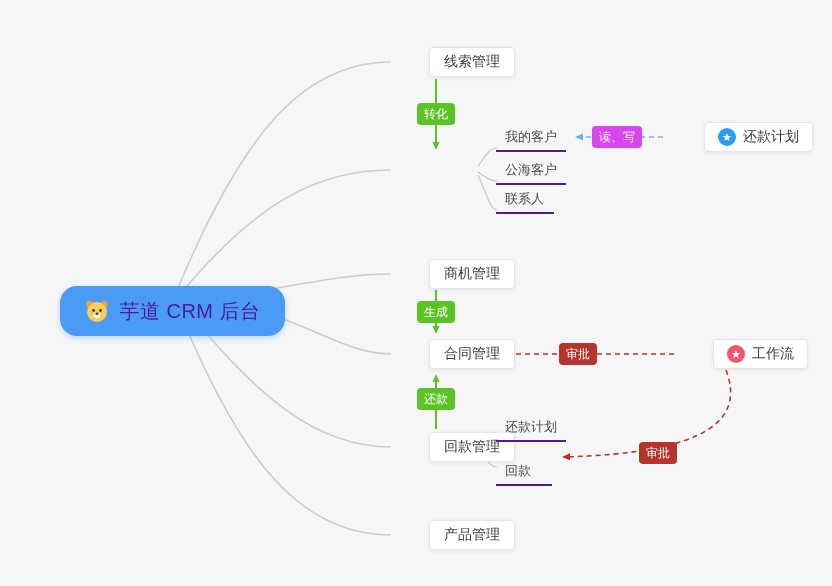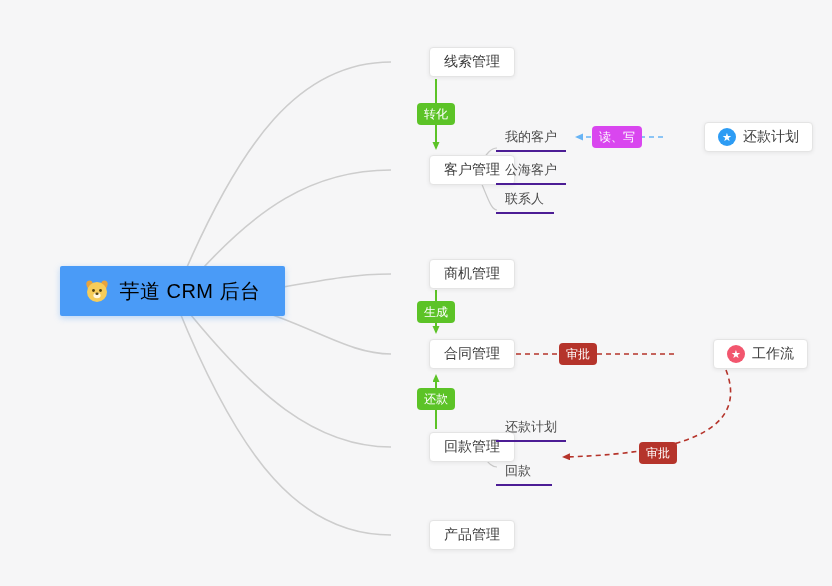--- a/index.html
+++ b/index.html
@@ -3,23 +3,23 @@
 <meta charset="utf-8">
 <style>
   html,body{margin:0;padding:0;}
   body{font-family:"Liberation Sans","DejaVu Sans",sans-serif;background:#f6f6f7;}
   .canvas{position:relative;width:832px;height:586px;background:#f6f6f7;overflow:hidden;}
   .wires{position:absolute;left:0;top:0;z-index:1;}
   .card{position:absolute;z-index:2;background:#fff;border:1px solid #e4e4e4;border-radius:4px;
         box-shadow:0 1px 4px rgba(0,0,0,.07);display:flex;align-items:center;justify-content:center;
         font-size:14px;color:#3c3c3c;width:86px;height:30px;box-sizing:border-box;white-space:nowrap;margin-left:37px;}
   .side-card{width:auto;padding:0 13px;gap:7px;}
-  .root-node{position:absolute;left:60px;top:266px;width:225px;height:50px;z-index:2;
-        background:#4a9bf7;border-radius:2px;display:flex;align-items:center;justify-content:center;
-        gap:9px;color:#000000;font-size:20px;font-weight:500;letter-spacing:.5px;
+  .root-node{position:absolute;left:60px;top:286px;width:225px;height:50px;z-index:2;
+        background:#4a9bf7;border-radius:17px;display:flex;align-items:center;justify-content:center;
+        gap:9px;color:#4c1d95;font-size:20px;font-weight:500;letter-spacing:.5px;
         box-shadow:0 2px 6px rgba(74,155,247,.35);white-space:nowrap;}
   .tag{position:absolute;z-index:3;color:#fff;font-size:12px;line-height:12px;padding:5px 7px;
         border-radius:4px;transform:translateX(-50%);white-space:nowrap;}
   .tag-green{background:#5cc327;}
   .tag-red{background:#b5342b;}
   .tag-blue{background:#d946ef;}
   .sub{position:absolute;z-index:2;font-size:13px;color:#4a4a4a;padding:0 0 4px 9px;
         border-bottom:2px solid #4c1d95;box-sizing:border-box;white-space:nowrap;}
   .circle-icon{width:18px;height:18px;border-radius:50%;display:flex;align-items:center;
         justify-content:center;color:#fff;font-size:11px;line-height:1;flex:0 0 auto;}
@@ -84,23 +84,20 @@
         <ellipse cx="13" cy="17.5" rx="3.6" ry="2.8" fill="#fff7e0"></ellipse>
         <ellipse cx="13" cy="15.8" rx="1.6" ry="1.2" fill="#57430f"></ellipse>
       </svg>
     </span>
     <span>芋道 CRM 后台</span>
   </div>
 
   <div class="card" style="left:392px;top:47px;">
     <span>线索管理</span>
   </div>
-  <div class="card" style="left:392px;top:155px;">
-    <span>客户管理</span>
-  </div>
   <div class="card" style="left:392px;top:259px;">
     <span>商机管理</span>
   </div>
   <div class="card" style="left:392px;top:339px;">
     <span>合同管理</span>
   </div>
   <div class="card" style="left:392px;top:520px;">
     <span>产品管理</span>
   </div>
   <div class="card" style="left:392px;top:432px;">

